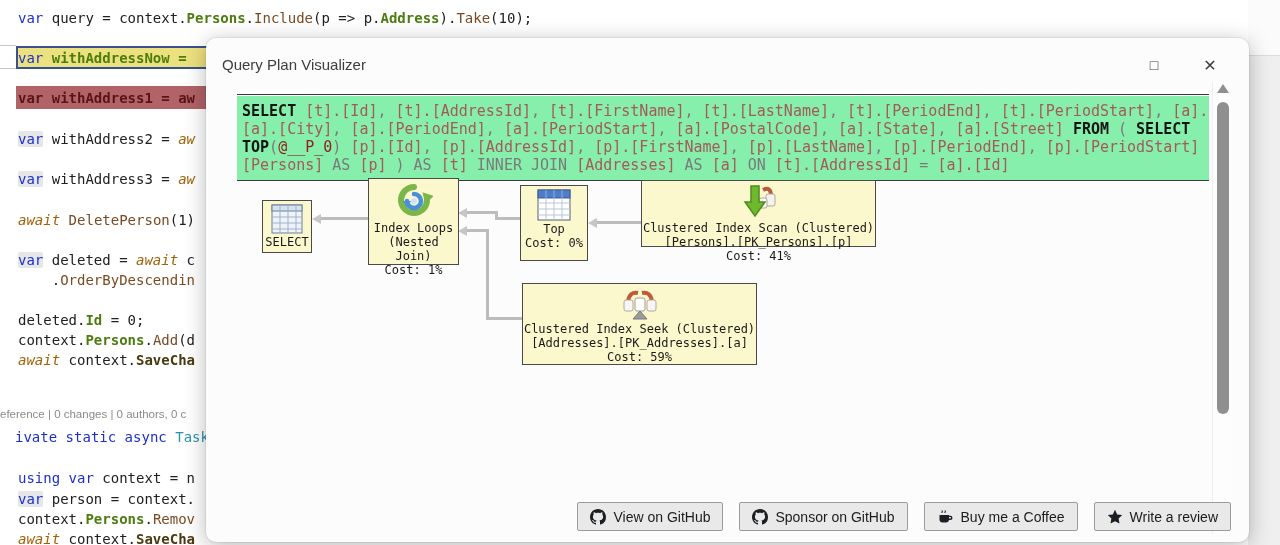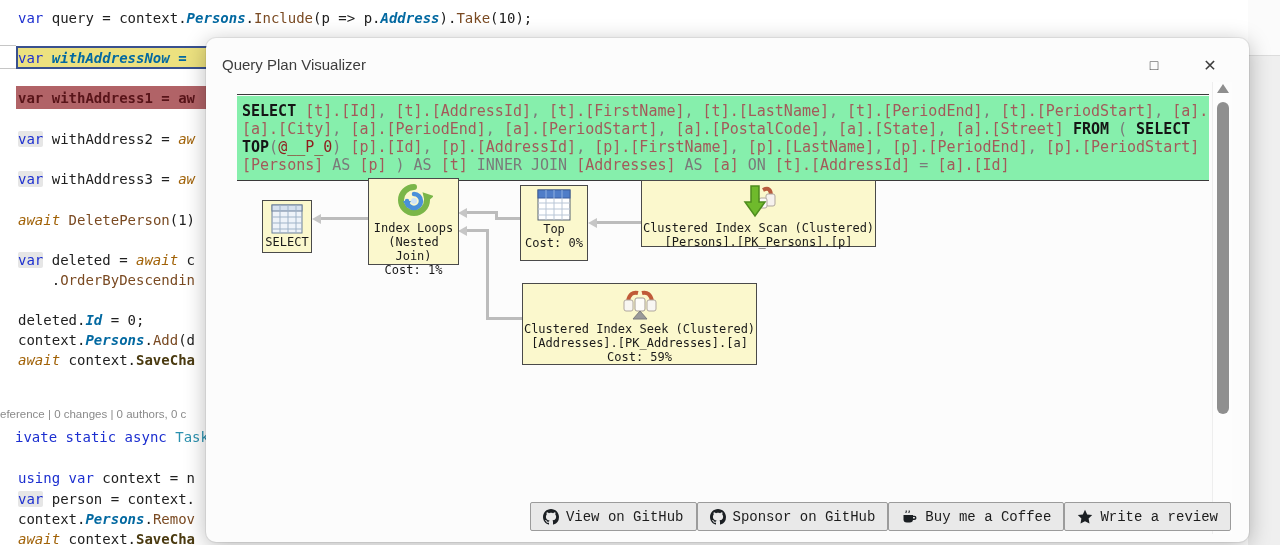--- a/index.html
+++ b/index.html
@@ -16,21 +16,21 @@
   .band-red { background:#b16367; }
   .gutter-line { position:absolute; left:0; width:16px; height:1px; background:#c6c6c6; }
   #codelens { position:absolute; left:0; top:408px; font-family:"Liberation Sans",sans-serif;
               font-size:11.5px; color:#8a8a8a; white-space:pre; }
 
   .seg-kw   { color:#1c2fd0; }
   .seg-kwhl { color:#1c2fd0; background:#e6e6e6; border-radius:2px; }
   .seg-ctrl { color:#a16207;font-style:italic; }
   .seg-mth  { color:#7a4a22; }
   .seg-type { color:#2B91AF; }
-  .seg-bold { color:#0369a1; font-weight:700;font-style:italic; }
+  .seg-bold { color:#4d7c0f; font-weight:700; }
   .seg-boldmth { color:#4a3a10; font-weight:700; }
   .seg-pl   { color:#202020; }
   .seg-red  { color:#581419; font-weight:700; }
 
   
   #right-strip-top { position:absolute; left:1248px; top:0; width:32px; height:55px; background:#fbfbfb; }
   #right-strip { position:absolute; left:1248px; top:55px; width:32px; height:490px;
                  background:#efefef; border-top:1px solid #dcdcdc; }
 
   
@@ -78,21 +78,21 @@
   #scroll-up { position:absolute; left:4px; top:2px; width:0; height:0;
                border-left:6px solid transparent; border-right:6px solid transparent;
                border-bottom:9px solid #8f8f8f; }
   #scroll-thumb { position:absolute; left:4px; top:20px; width:12px; height:312px;
                   background:#8f8f8f; border-radius:6px; }
   #scroll-down { position:absolute; left:4px; bottom:4px; width:0; height:0;
                  border-left:6px solid transparent; border-right:6px solid transparent;
                  border-top:9px solid #8f8f8f; }
 
   
-  #footer { position:absolute; right:18px; top:464px; display:flex; gap:0;font-family:Liberation Mono, monospace; }
+  #footer { position:absolute; right:18px; top:464px; display:flex; gap:16px; }
   .f-btn { display:flex; align-items:center; gap:7px; height:29px; padding:0 12px;
            background:#e9e9e9; border:1px solid #9b9b9b; border-radius:2px;
            font-size:14px; color:#1c1c1c; cursor:pointer; white-space:nowrap; }
   .f-btn svg { flex:0 0 auto; }
 </style>
 </head>
 <body>
 
 <div id="stage">
 
@@ -189,20 +189,21 @@
 
     <div class="node" id="node-scan">
       <svg class="nicon" width="40" height="36" viewBox="0 0 40 36">
         <path d="M24 6 q8 -4 8 6" fill="none" stroke="#b85c3e" stroke-width="4"></path>
         <rect x="27" y="10" width="9" height="12" rx="2" fill="#f6f2ee" stroke="#b0a79e"></rect>
         <rect x="20" y="14" width="8" height="10" rx="2" fill="#fbf9f6" stroke="#b0a79e"></rect>
         <path d="M12 2 h8 v16 h6 l-10 14 -10 -14 h6 z" fill="#6fba2c" stroke="#4e8c1e" stroke-width="1.5"></path>
       </svg>
       <div>Clustered Index Scan (Clustered)</div>
       <div>[Persons].[PK_Persons].[p]</div>
+      <div>Cost: 41%</div>
     </div>
 
     <div class="node" id="node-seek">
       <svg class="nicon" width="40" height="34" viewBox="0 0 40 34">
         <path d="M8 14 q2 -10 10 -8" fill="none" stroke="#c05a38" stroke-width="4"></path>
         <path d="M32 14 q-2 -10 -10 -8" fill="none" stroke="#c05a38" stroke-width="4"></path>
         <rect x="4" y="13" width="9" height="11" rx="2" fill="#f8f6f2" stroke="#b0a79e"></rect>
         <rect x="27" y="13" width="9" height="11" rx="2" fill="#f8f6f2" stroke="#b0a79e"></rect>
         <rect x="15" y="11" width="10" height="13" rx="2" fill="#fdfcfa" stroke="#a49b92"></rect>
         <path d="M20 24 l7 8 h-14 z" fill="#9a9a9a" stroke="#7d7d7d"></path>

